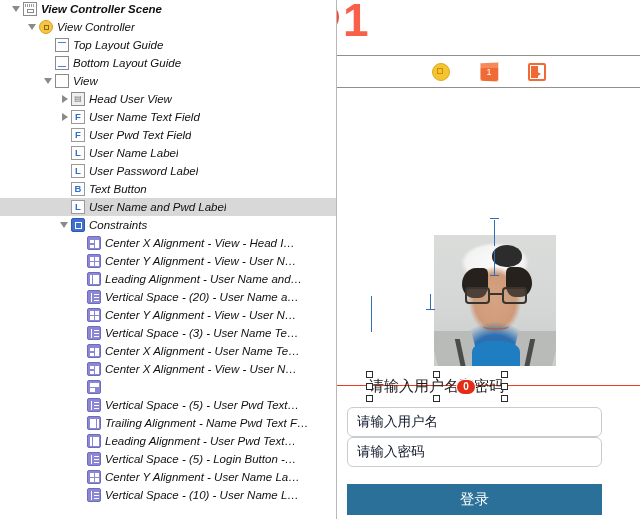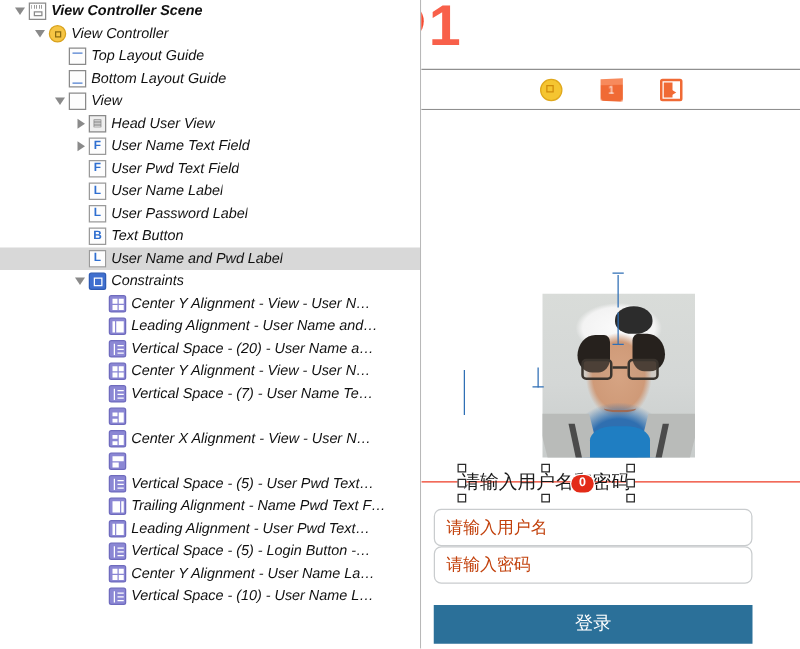--- a/index.html
+++ b/index.html
@@ -455,21 +455,21 @@
   .tfield {
     position: absolute;
     left: 10px;
     width: 255px;
     height: 30px;
     border: 1px solid #c9ccce;
     border-radius: 6px;
     background: #ffffff;
     box-sizing: border-box;
     font-size: 13.5px;
-    color: #c2410c;
+    color: #0f172a;
     line-height: 28px;
     padding-left: 9px;
   }
   #field-user { top: 319px; }
   #field-pwd  { top: 349px; }
   #login-btn {
     position: absolute;
     left: 10px; top: 396px;
     width: 255px; height: 31px;
     background: #2b7099;
@@ -560,20 +560,31 @@
       </div>
       <div class="row">
         <div style="flex: 0 0 60px;"></div>
         <div class="twisty open"></div>
         <span class="icon ic-constraints"><i></i><i></i><i></i><i></i></span>
         <span class="label">Constraints</span>
       </div>
       <div class="row">
         <div style="flex: 0 0 76px;"></div>
         <div class="twisty "></div>
+        <span class="icon ic-cons cx">
+          <i></i>
+          <i></i>
+          <i></i>
+          <i></i>
+        </span>
+        <span class="label">Center X Alignment - View - Head I…</span>
+      </div>
+      <div class="row">
+        <div style="flex: 0 0 76px;"></div>
+        <div class="twisty "></div>
         <span class="icon ic-cons cy">
           <i></i>
           <i></i>
           <i></i>
           <i></i>
         </span>
         <span class="label">Center Y Alignment - View - User N…</span>
       </div>
       <div class="row">
         <div style="flex: 0 0 76px;"></div>
@@ -610,31 +621,32 @@
       </div>
       <div class="row">
         <div style="flex: 0 0 76px;"></div>
         <div class="twisty "></div>
         <span class="icon ic-cons vspace">
           <i></i>
           <i></i>
           <i></i>
           <i></i>
         </span>
-        <span class="label">Vertical Space - (7) - User Name Te…</span>
+        <span class="label">Vertical Space - (3) - User Name Te…</span>
       </div>
       <div class="row">
         <div style="flex: 0 0 76px;"></div>
         <div class="twisty "></div>
         <span class="icon ic-cons cx">
           <i></i>
           <i></i>
           <i></i>
           <i></i>
         </span>
+        <span class="label">Center X Alignment - User Name Te…</span>
       </div>
       <div class="row">
         <div style="flex: 0 0 76px;"></div>
         <div class="twisty "></div>
         <span class="icon ic-cons cx">
           <i></i>
           <i></i>
           <i></i>
           <i></i>
         </span>

